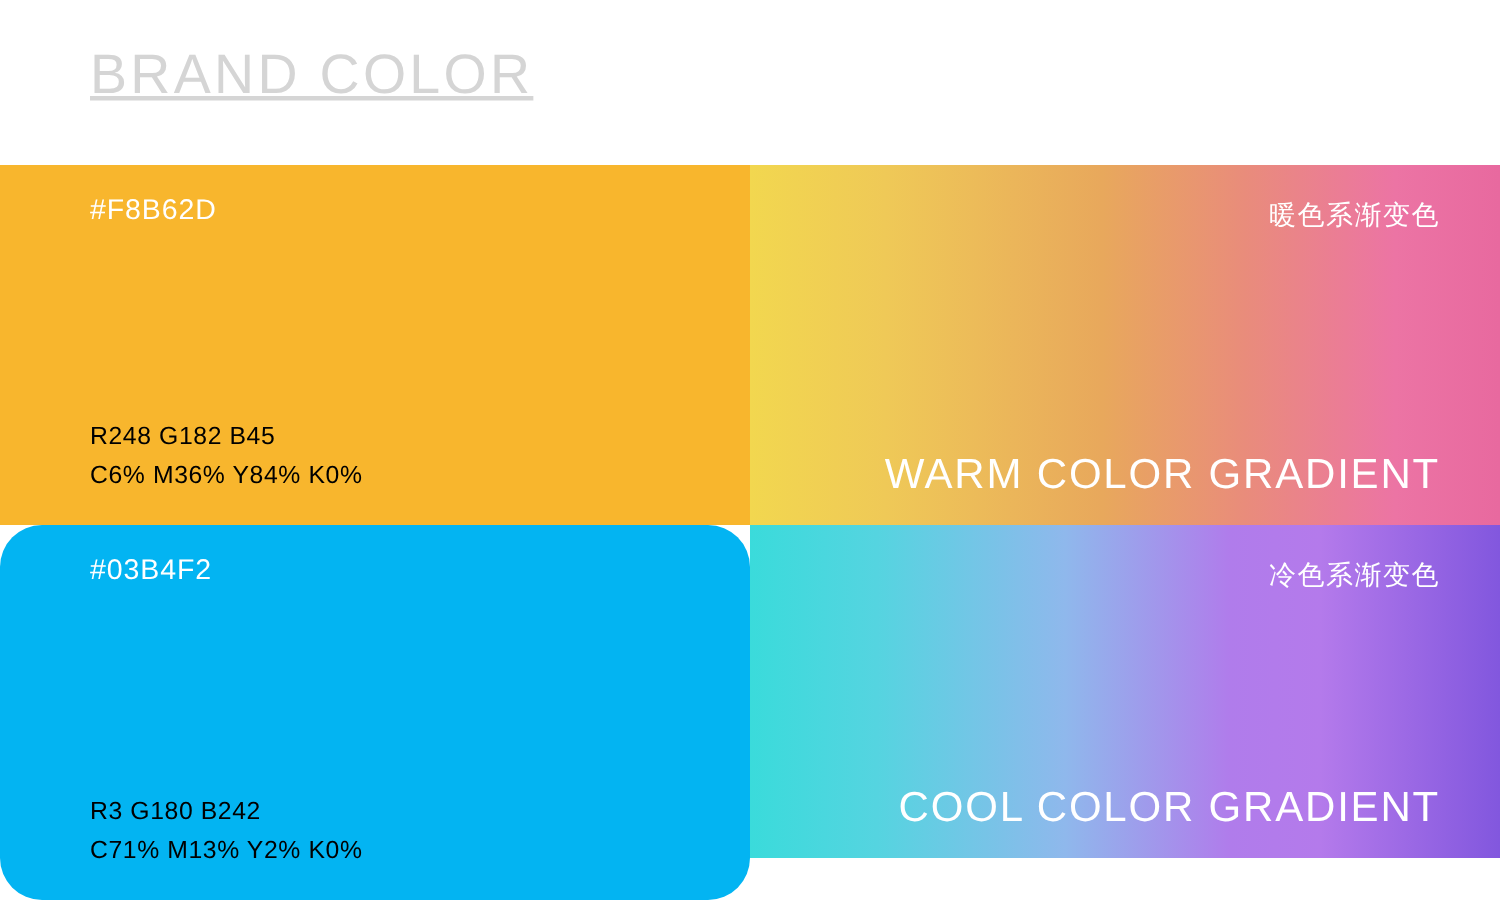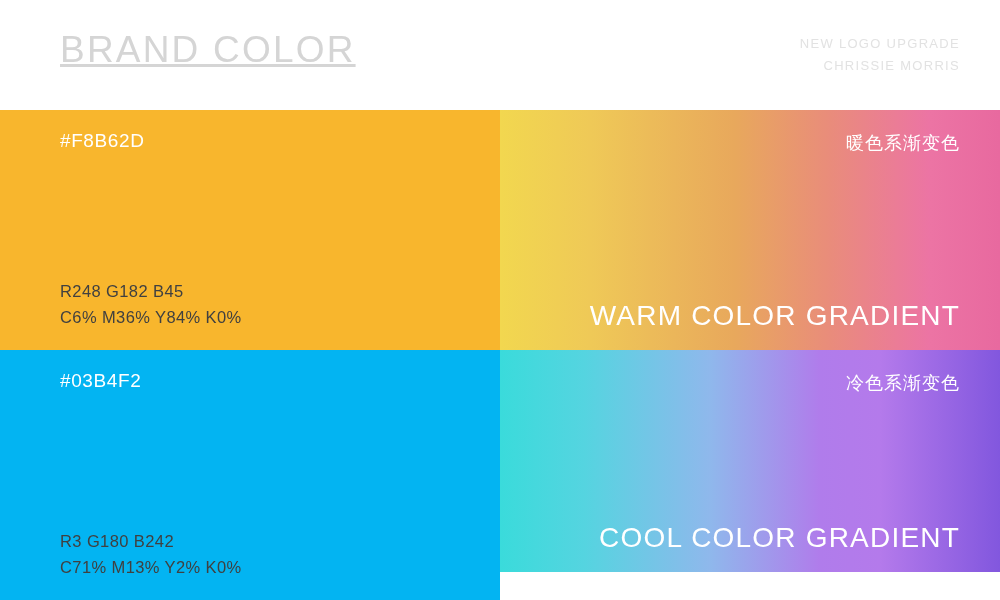--- a/index.html
+++ b/index.html
@@ -32,21 +32,21 @@
     color:#e2e2e2; white-space:nowrap;
   }
 
   
   .grid {
     position:absolute; left:0; top:110px; width:1000px; height:490px;
   }
   .cell { position:absolute; overflow:hidden; }
   .cell-solid-warm { left:0;   top:0;   width:500px; height:240px; background:#F8B62D; }
   .cell-grad-warm  { left:500px; top:0; width:500px; height:240px; }
-  .cell-solid-cool { left:0;   top:240px; width:500px; height:250px; background:#03B4F2; }
+  .cell-solid-cool { left:0;   top:240px; width:500px; height:250px; background:#03B4F2;border-radius:28px; }
   .cell-grad-cool  { left:500px; top:240px; width:500px; height:222px; }
 
   .grad-warm {
     background:linear-gradient(90deg,
       #F2D74F 0%,
       #EFC957 18%,
       #E8A85C 47%,
       #E98C7B 66%,
       #EC74A4 86%,
       #E8699F 100%);
@@ -66,44 +66,40 @@
     position:absolute; left:60px; top:20px;
     font-size:19px; font-weight:400; letter-spacing:0.6px;
     color:#ffffff; white-space:nowrap;
   }
   .values {
     position:absolute; left:60px; bottom:20px;
   }
   .value-line {
     display:block;
     font-size:16.5px; font-weight:400; letter-spacing:0.4px;
-    color:#404040; line-height:26px; white-space:nowrap;
+    color:#000000; line-height:26px; white-space:nowrap;
   }
 
   .grad-label-cn {
     position:absolute; right:40px; top:21px;
     font-size:18px; letter-spacing:1px; color:#ffffff; white-space:nowrap;
   }
   .grad-label-en {
     position:absolute; right:40px; bottom:18px;
     font-size:28px; letter-spacing:1.2px; font-weight:400;
     color:#ffffff; white-space:nowrap;
   }
 </style>
 </head>
 <body>
 
 <div class="page">
 
   <div class="header">
     <div class="page-title">BRAND COLOR</div>
-    <div class="credits">
-      <span class="credit-line">NEW LOGO UPGRADE</span>
-      <span class="credit-line">CHRISSIE MORRIS</span>
-    </div>
   </div>
 
   <div class="grid">
 
     <div class="cell cell-solid-warm" style="background: rgb(248, 182, 45);">
       <span class="hex">#F8B62D</span>
       <div class="values">
         <span class="value-line">R248  G182  B45</span>
         <span class="value-line">C6%  M36%  Y84%  K0%</span>
       </div>

